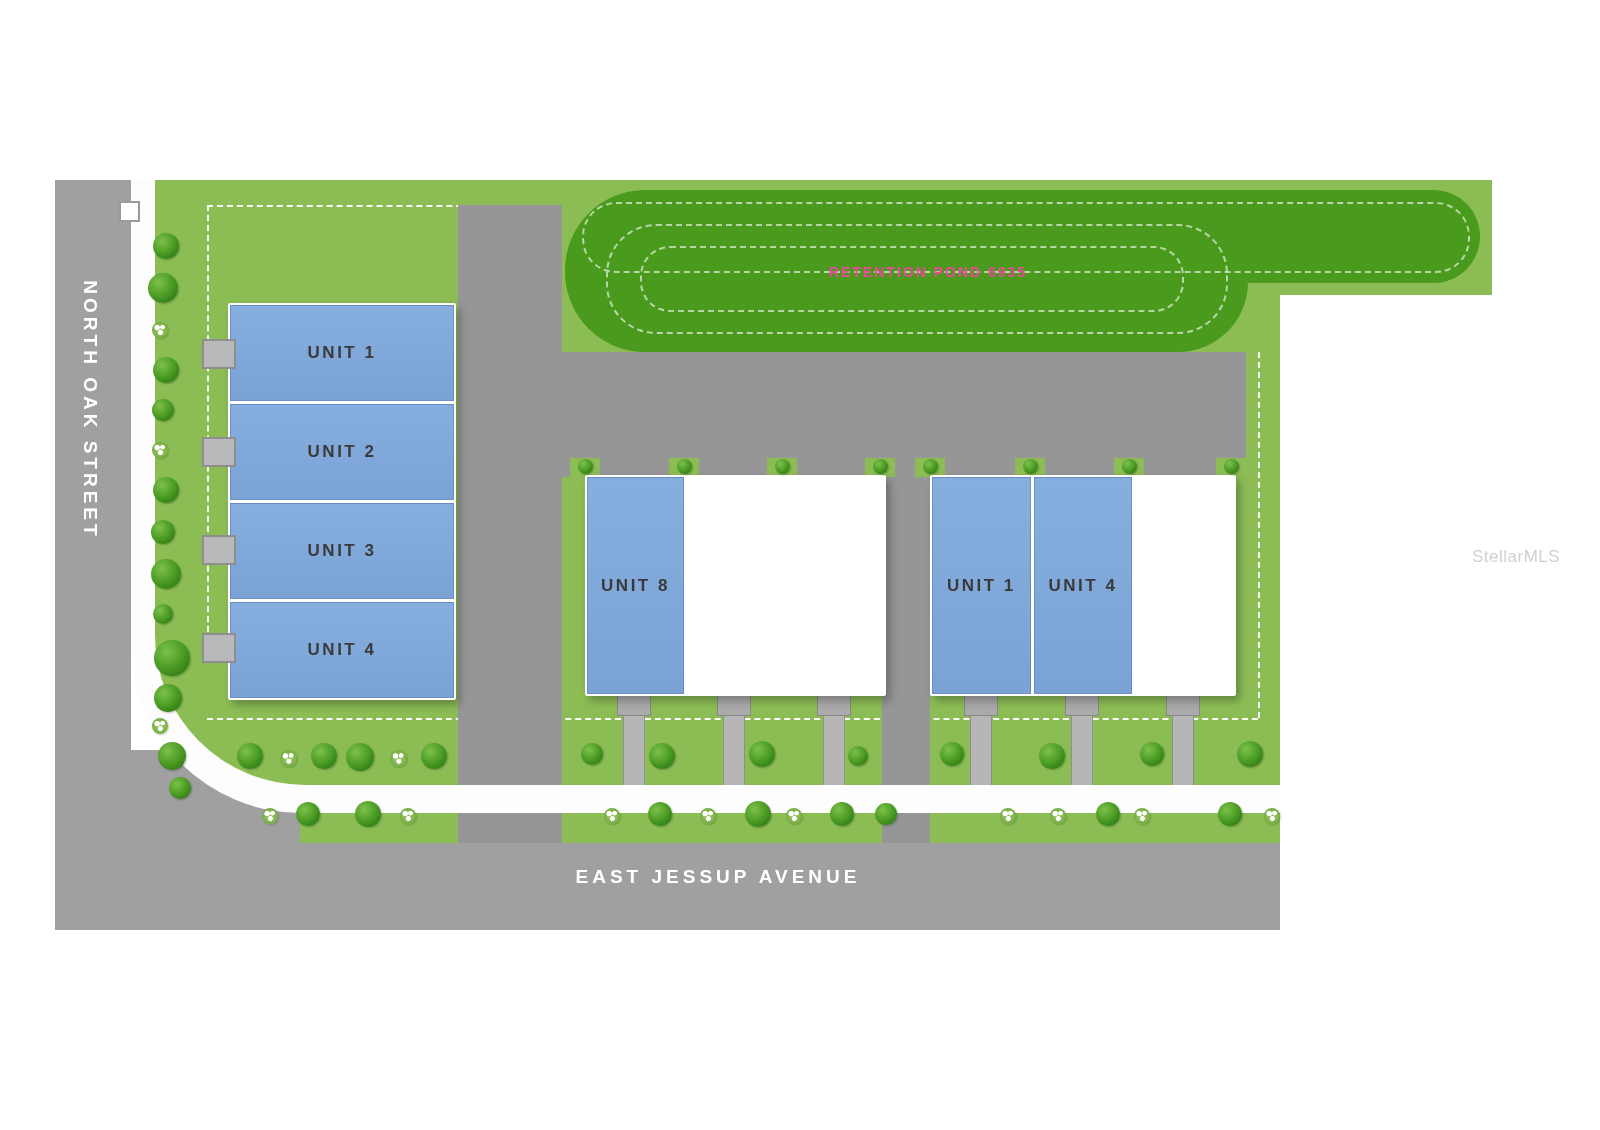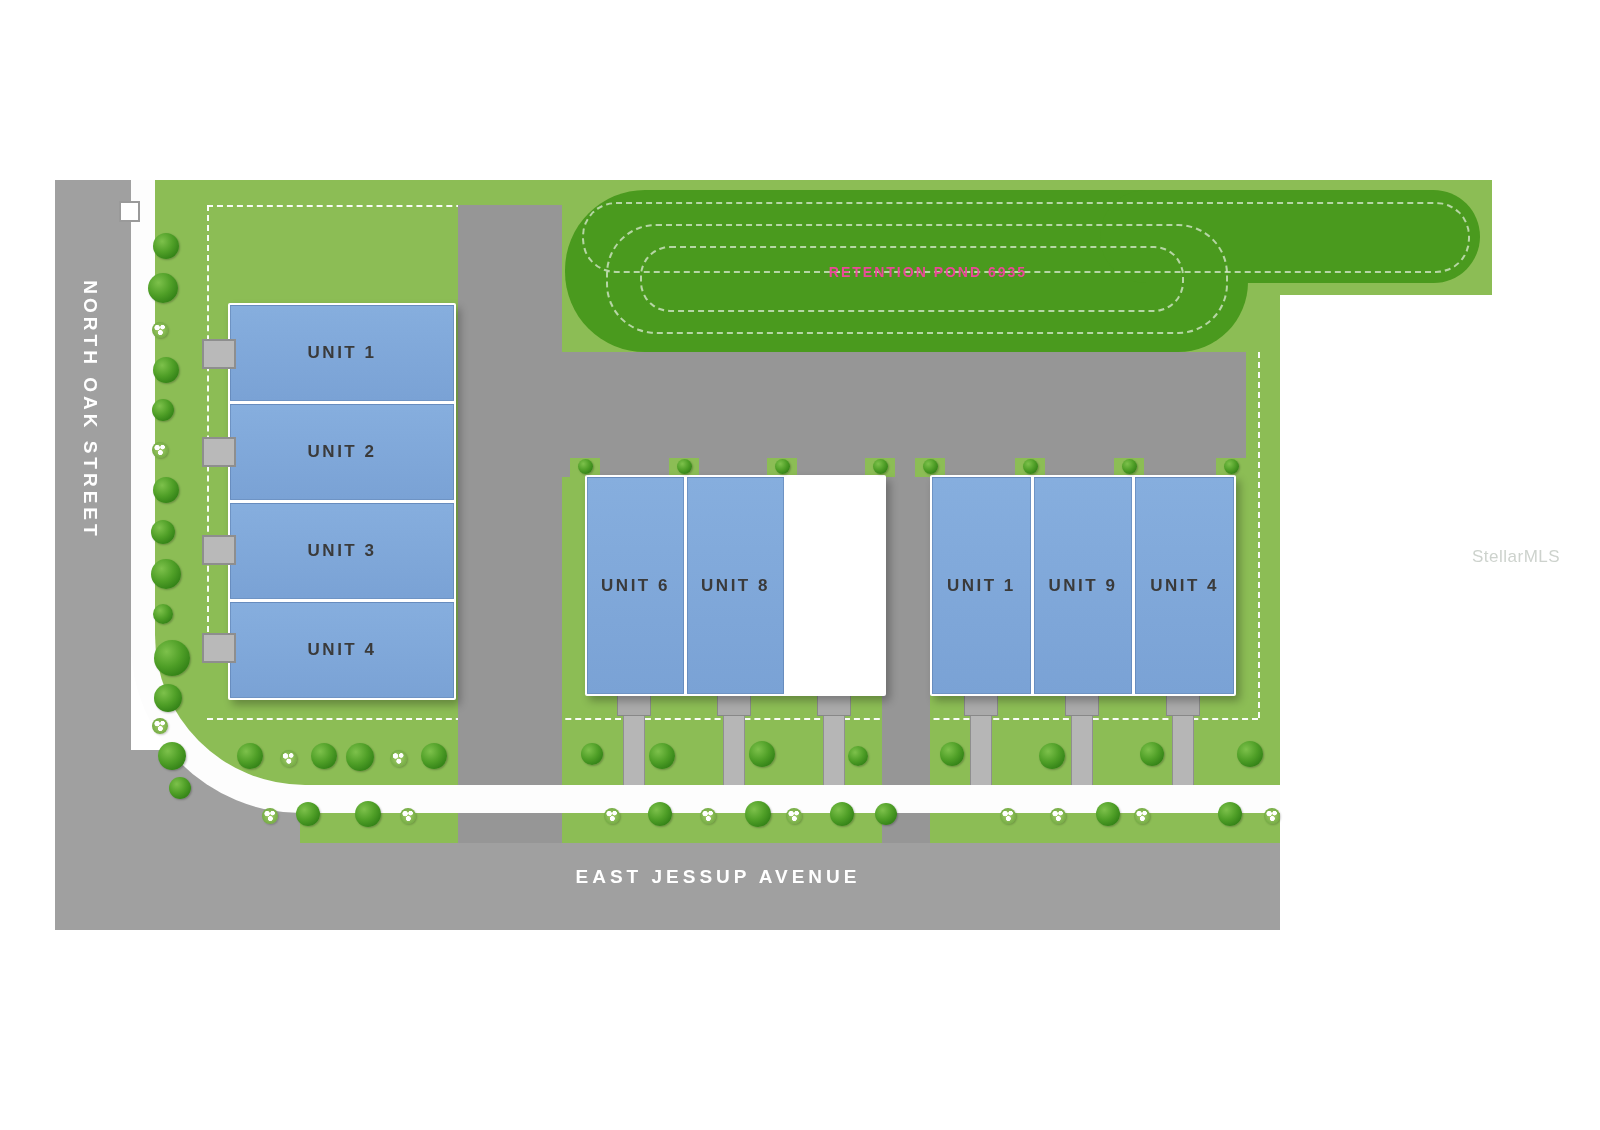--- a/index.html
+++ b/index.html
@@ -131,32 +131,26 @@
       </div>
     <div class="unit">
         <span>UNIT 3</span>
       </div>
     <div class="unit">
         <span>UNIT 4</span>
       </div>
   </div>
   <div class="abs units units-mid">
     <div class="unit">
-        <span>UNIT 6</span>
-      </div>
-    <div class="unit">
         <span>UNIT 8</span>
       </div>
   </div>
   <div class="abs units units-right">
     <div class="unit">
         <span>UNIT 1</span>
-      </div>
-    <div class="unit">
-        <span>UNIT 9</span>
       </div>
     <div class="unit">
         <span>UNIT 4</span>
       </div>
   </div>
 
   <div class="street-label label-noak">NORTH OAK STREET</div>
   <div class="street-label label-jessup">EAST JESSUP AVENUE</div>
   <div class="abs marker"></div>
   <div class="abs watermark">StellarMLS</div>

